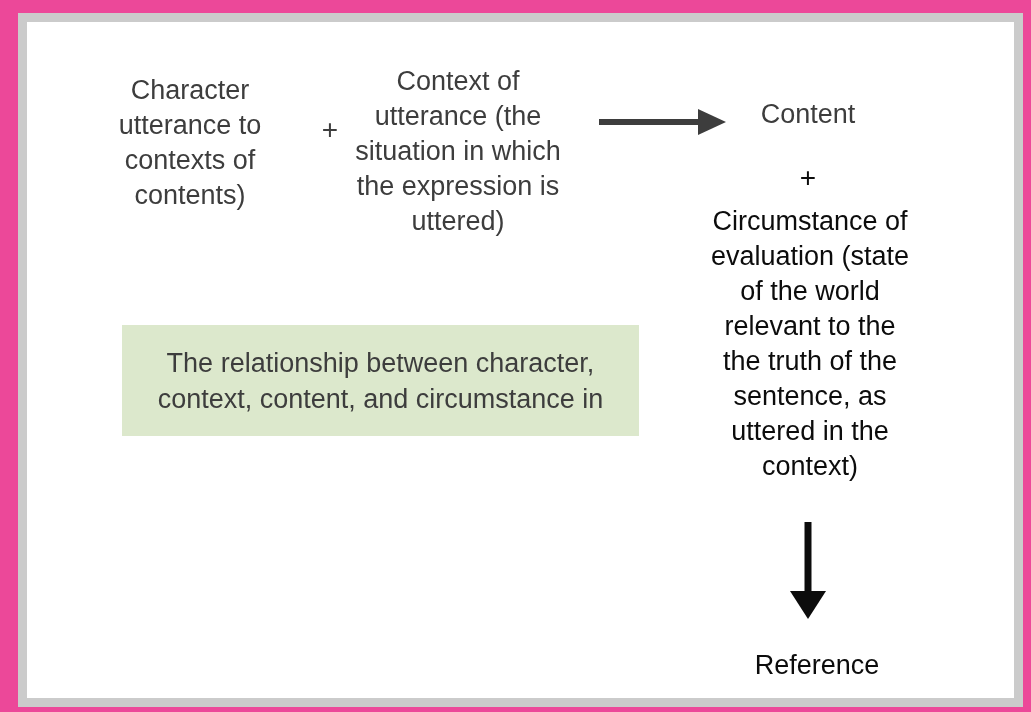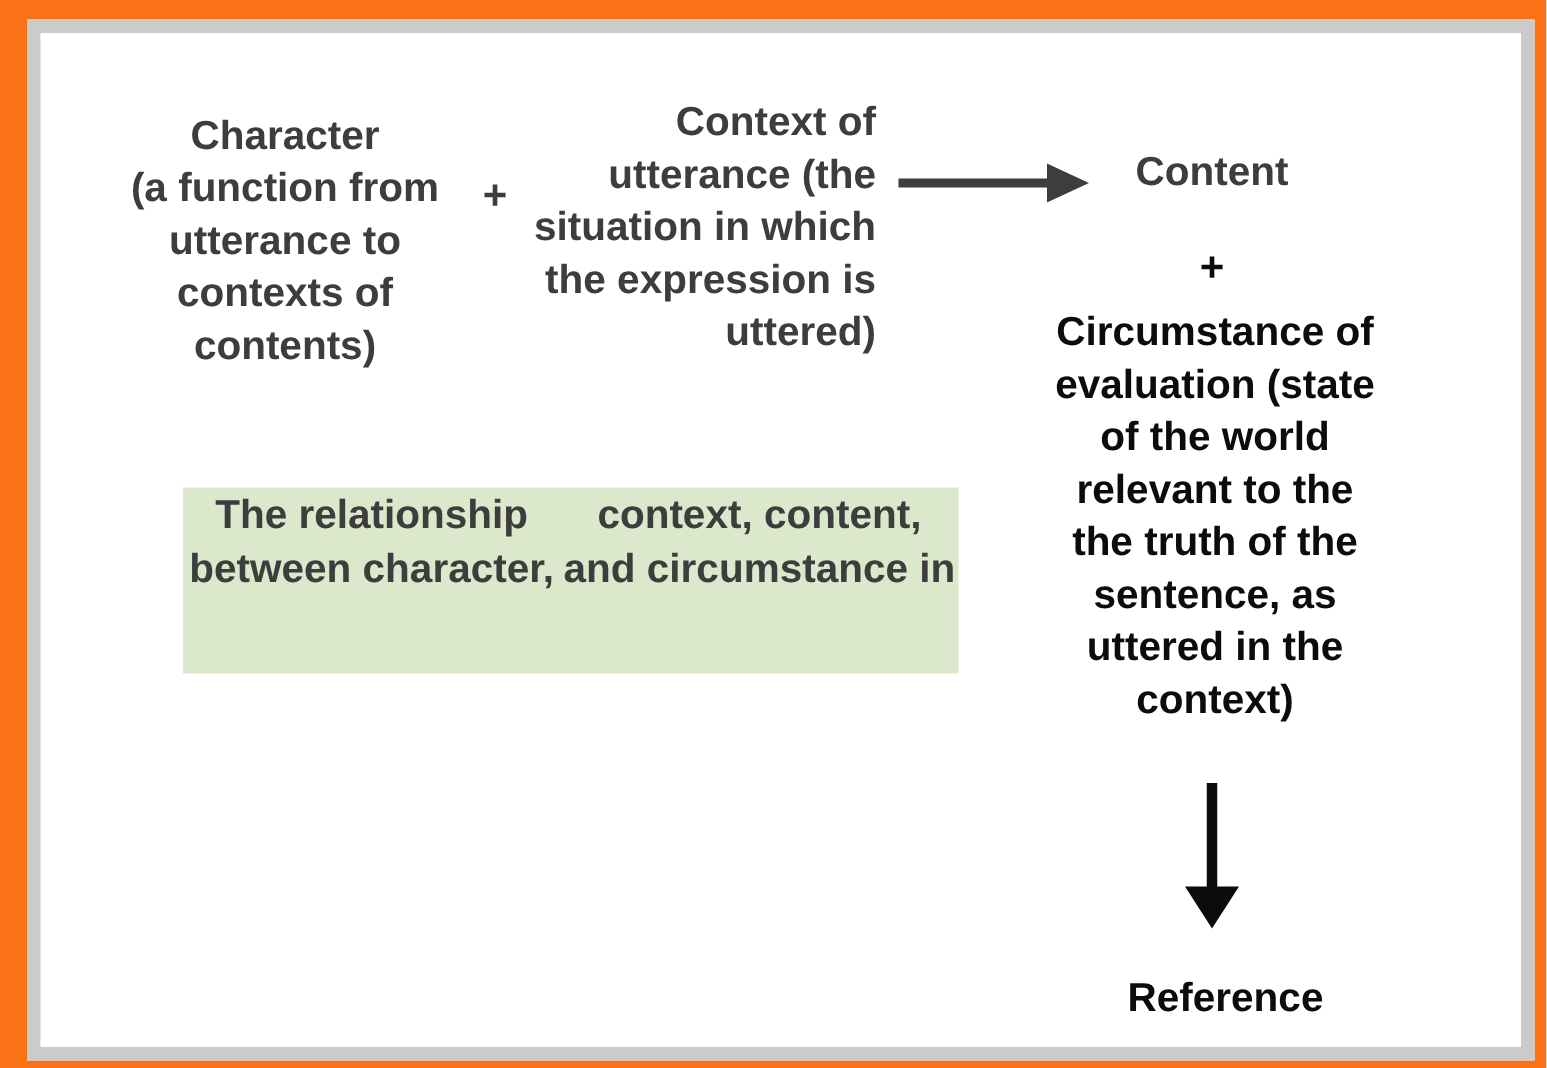--- a/index.html
+++ b/index.html
@@ -6,75 +6,74 @@
     --caption-bg: #dce8cc;
     --frame-border: #cbcbcb;
     --text-gray: #3d3d3d;
     --text-black: #0c0c0c;
   }
   html, body { margin: 0; padding: 0; background: #ffffff; }
   .canvas {
     position: relative;
     width: 1031px;
     height: 712px;
-    background: #f97316;
+    background: #ec4899;
     font-family: "Liberation Sans", sans-serif;
     overflow: hidden;
-    font-weight: bold;
   }
   .frame {
     position: absolute;
     left: 18px; top: 13px;
     width: 1005px; height: 694px;
     box-sizing: border-box;
     border: 9px solid var(--frame-border, #cbcbcb);
     background: #ffffff;
   }
   .tblock {
     position: absolute;
     text-align: center;
     font-size: 27px;
     line-height: 35px;
   }
   .gray { color: var(--text-gray, #3d3d3d); }
   .black { color: var(--text-black, #0c0c0c); }
 
   #char-block   { left: 64px;  top: 73px;  width: 252px; }
   #plus-left    { left: 313px; top: 112px; width: 34px; font-size: 28px; }
-  #context-block{ left: 332px; top: 64px;  width: 252px; text-align: right; }
+  #context-block{ left: 332px; top: 64px;  width: 252px; }
   #harrow       { position: absolute; left: 598px; top: 107px; }
   #content-label{ left: 728px; top: 97px; width: 160px; }
   #plus-right   { left: 791px; top: 160px; width: 34px; font-size: 28px; }
   #circ-block   { left: 685px; top: 204px; width: 250px; }
   #varrow       { position: absolute; left: 788px; top: 521px; }
   #reference-label { left: 737px; top: 648px; width: 160px; }
 
   #caption-box {
     position: absolute;
     left: 122px; top: 325px;
-    width: 517px; height: 124px;
+    width: 517px; height: 111px;
     background: var(--caption-bg, #dce8cc);
     display: flex;
+    flex-direction: column;
     justify-content: center;
     text-align: center;
     font-size: 27px;
     line-height: 36px;
     color: var(--text-gray, #3d3d3d);
   }
 </style>
 </head>
 <body>
 
 <div class="canvas">
 
   <div class="frame"></div>
 
   <div class="tblock gray" id="char-block">
     <div>Character</div>
-    <div>(a function from</div>
     <div>utterance to</div>
     <div>contexts of</div>
     <div>contents)</div>
   </div>
 
   <div class="tblock gray" id="plus-left">+</div>
 
   <div class="tblock gray" id="context-block">
     <div>Context of</div>
     <div>utterance (the</div>

